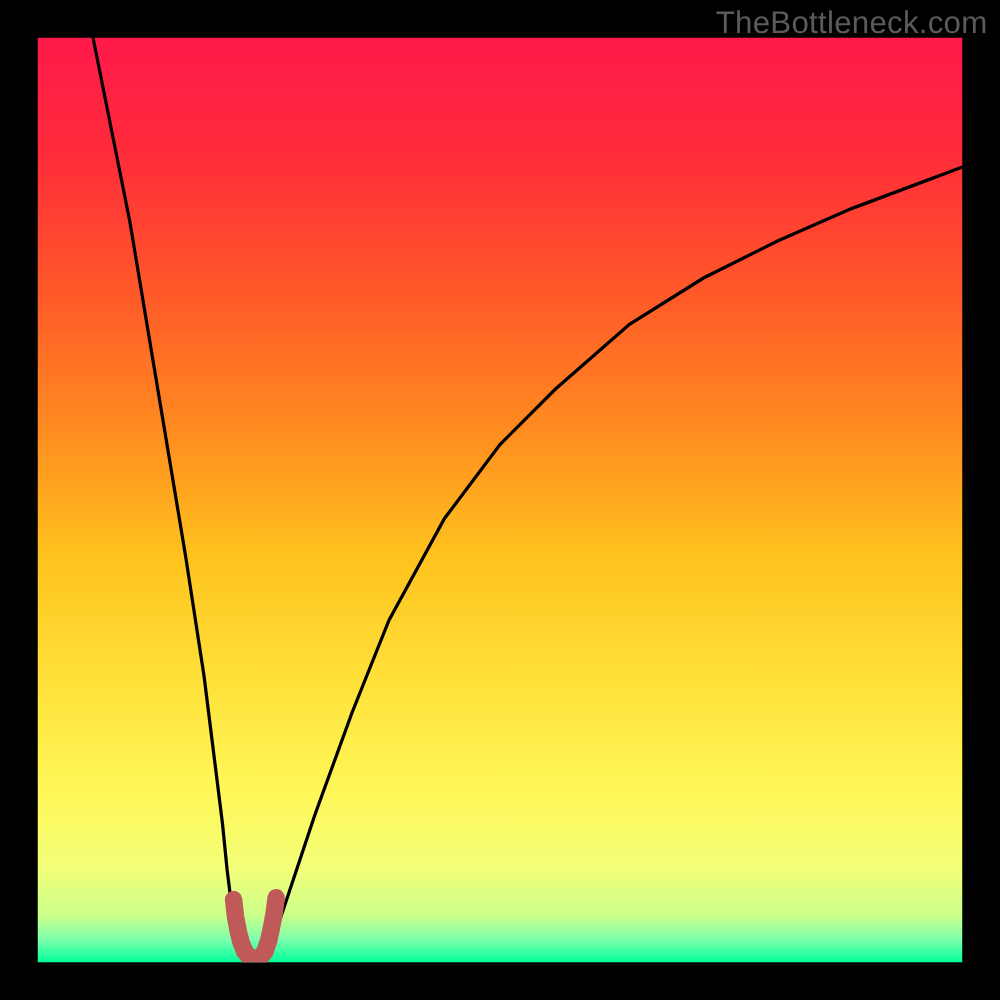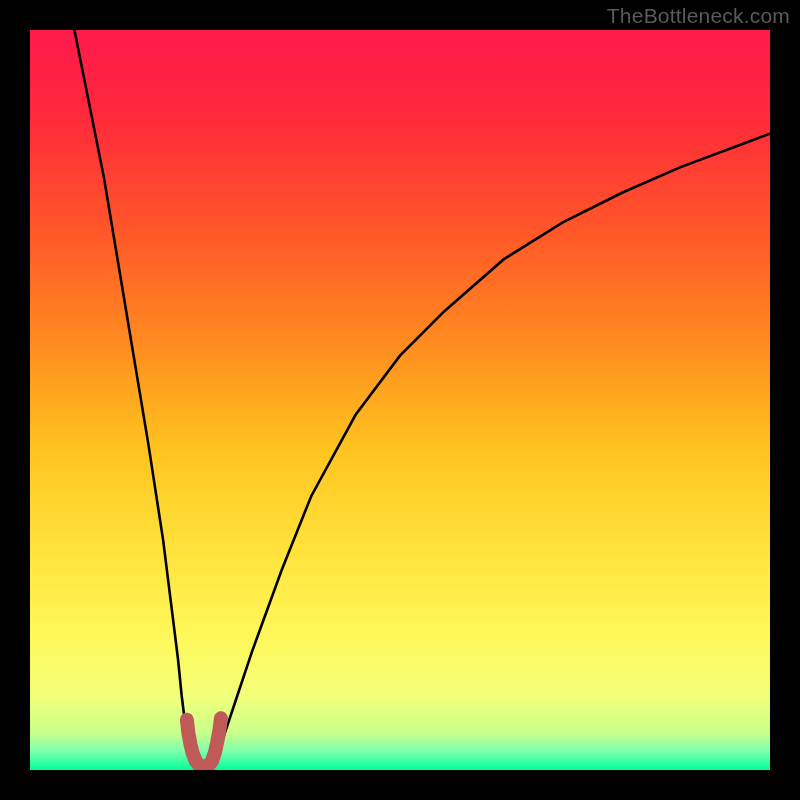--- a/index.html
+++ b/index.html
@@ -24,21 +24,21 @@
     left: 0;
     top: 0;
     width: 740px;
     height: 740px;
   }
   .watermark {
     position: absolute;
     top: 4px;
     right: 10px;
     color: #5b5b5b;
-    font-size: 21px;
+    font-size: 25px;
     font-weight: 400;
     letter-spacing: 0.2px;
     user-select: none;
   }
 </style>
 </head>
 <body>
 
 <div class="frame">
   <svg class="plot" viewBox="0 0 740 740" preserveAspectRatio="none">

